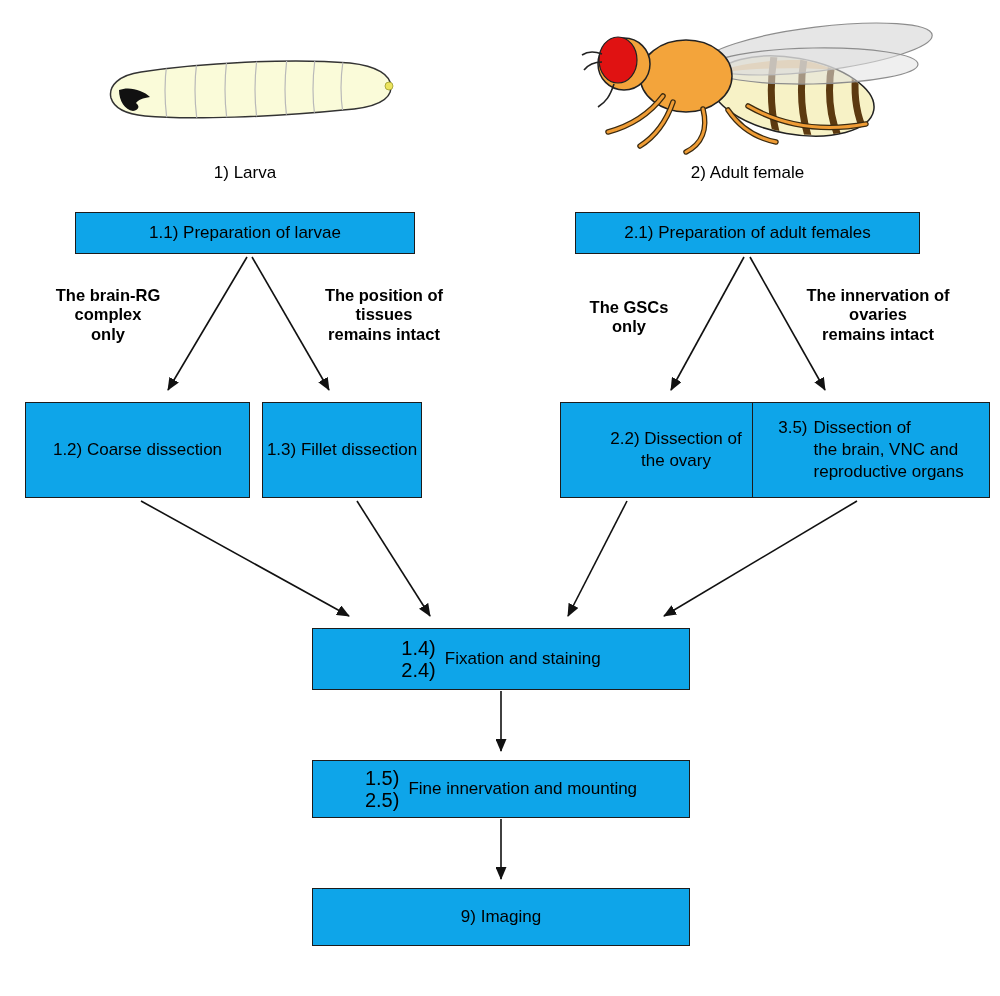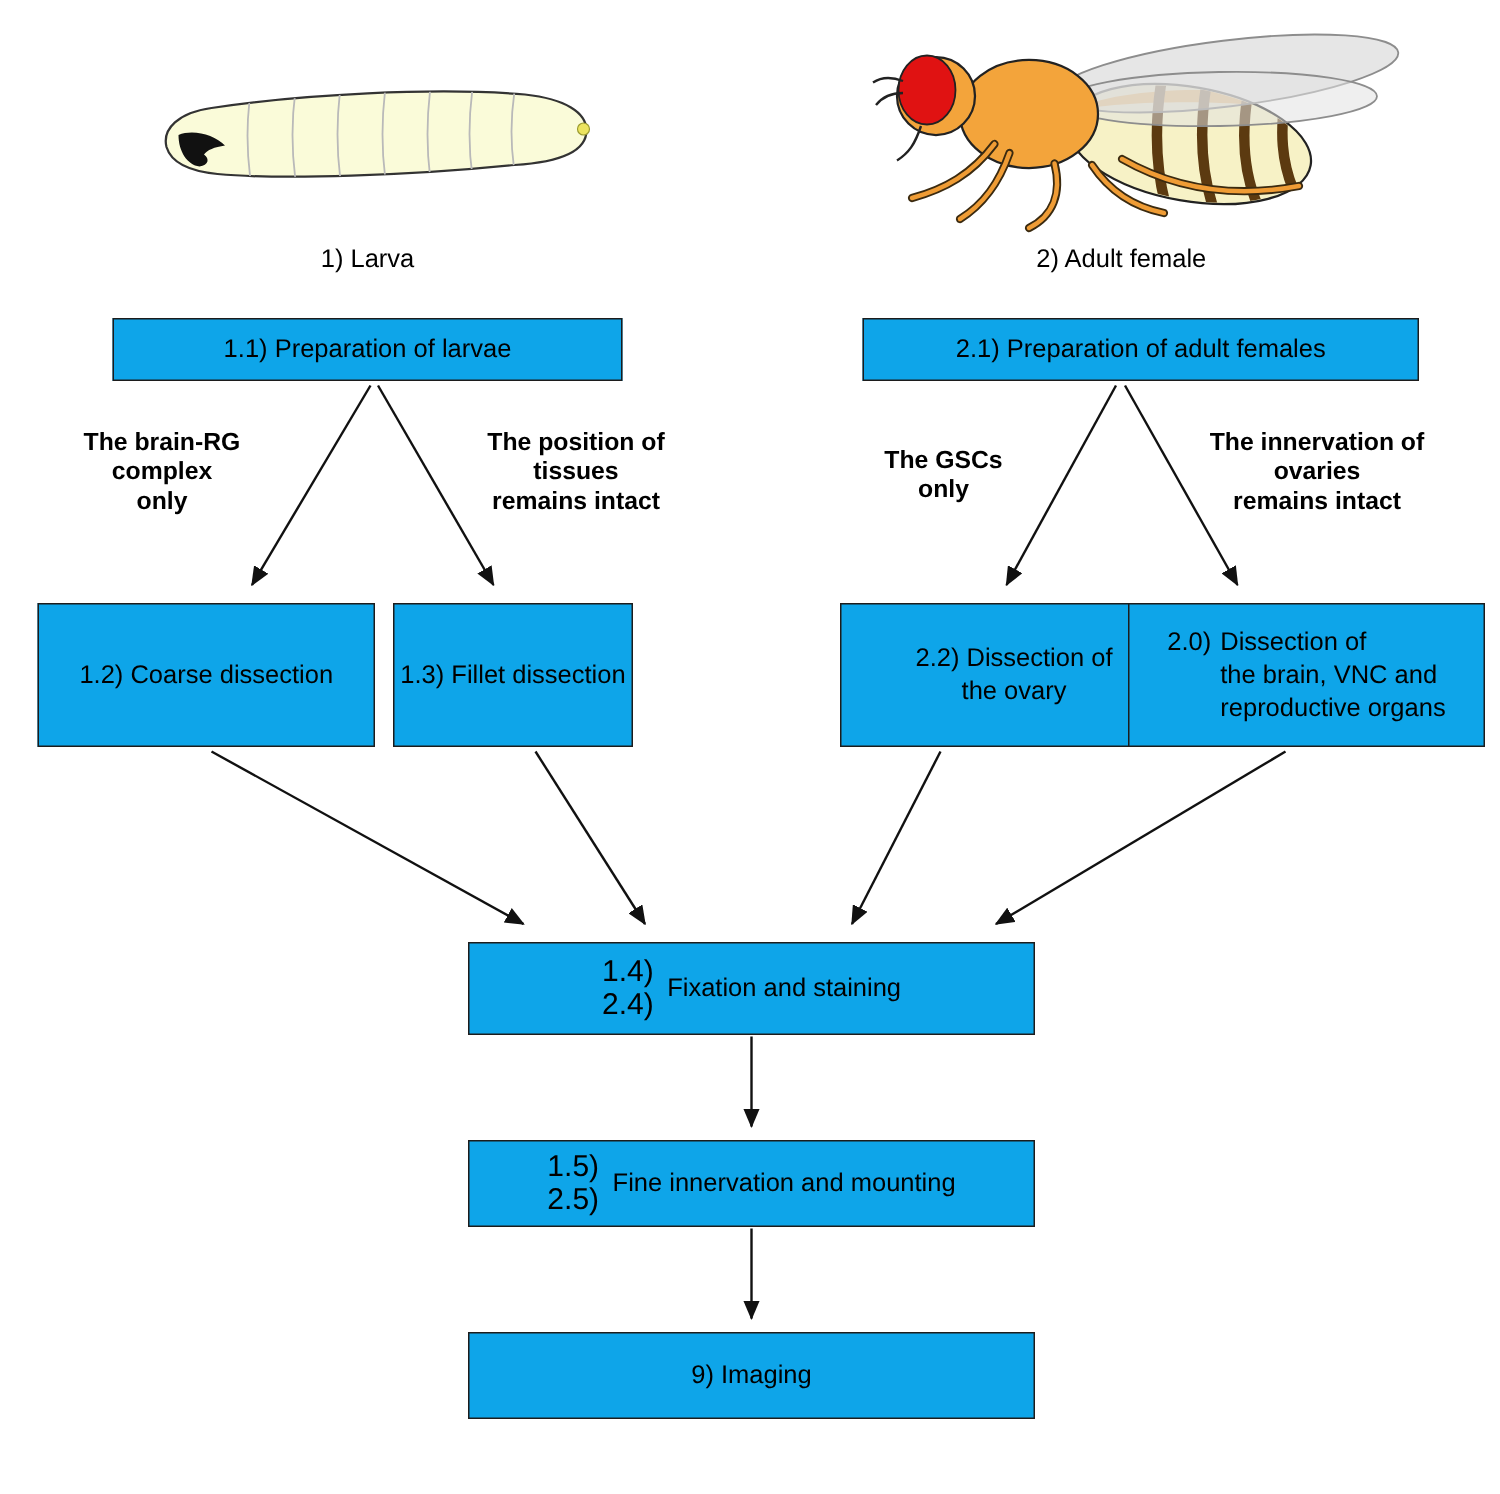--- a/index.html
+++ b/index.html
@@ -151,41 +151,41 @@
       <path d="M125,105 C130,125 124,140 108,148"></path>
       <path d="M150,106 C162,124 178,134 198,138"></path>
       <path d="M170,102 C205,122 245,128 288,120"></path>
     </g>
   </svg>
 
   <div class="caption" style="left:75px; top:163px; width:340px;">1) Larva</div>
   <div class="caption" style="left:575px; top:163px; width:345px;">2) Adult female</div>
 
   <div class="box" style="left:75px; top:212px; width:340px; height:42px;">1.1) Preparation of larvae</div>
-  <div class="box" style="left:575px; top:212px; width:371px; height:42px;">2.1) Preparation of adult females</div>
+  <div class="box" style="left:575px; top:212px; width:345px; height:42px;">2.1) Preparation of adult females</div>
 
   <div class="note" style="left:28px; top:286px; width:160px;">The brain-RG
 complex
 only</div>
   <div class="note" style="left:298px; top:286px; width:172px;">The position of
 tissues
 remains intact</div>
   <div class="note" style="left:565px; top:298px; width:128px;">The GSCs
 only</div>
   <div class="note" style="left:786px; top:286px; width:184px;">The innervation of
 ovaries
 remains intact</div>
 
   <div class="box" style="left:25px; top:402px; width:225px; height:96px;">1.2) Coarse dissection</div>
   <div class="box" style="left:262px; top:402px; width:160px; height:96px;">1.3) Fillet dissection</div>
   <div class="box pre" style="left:512px; top:402px; width:232px; height:96px;margin-left:48px;">2.2) Dissection of
 the ovary</div>
   <div class="box" style="left:752px; top:402px; width:238px; height:96px;">
     <div class="hang">
-      <span>2.0)</span>
+      <span>3.5)</span>
       <span class="pre">Dissection of
 the brain, VNC and
 reproductive organs</span>
     </div>
   </div>
 
   <div class="box" style="left:312px; top:628px; width:378px; height:62px;">
     <div class="pair">
       <span class="nums">1.4)
 2.4)</span>

